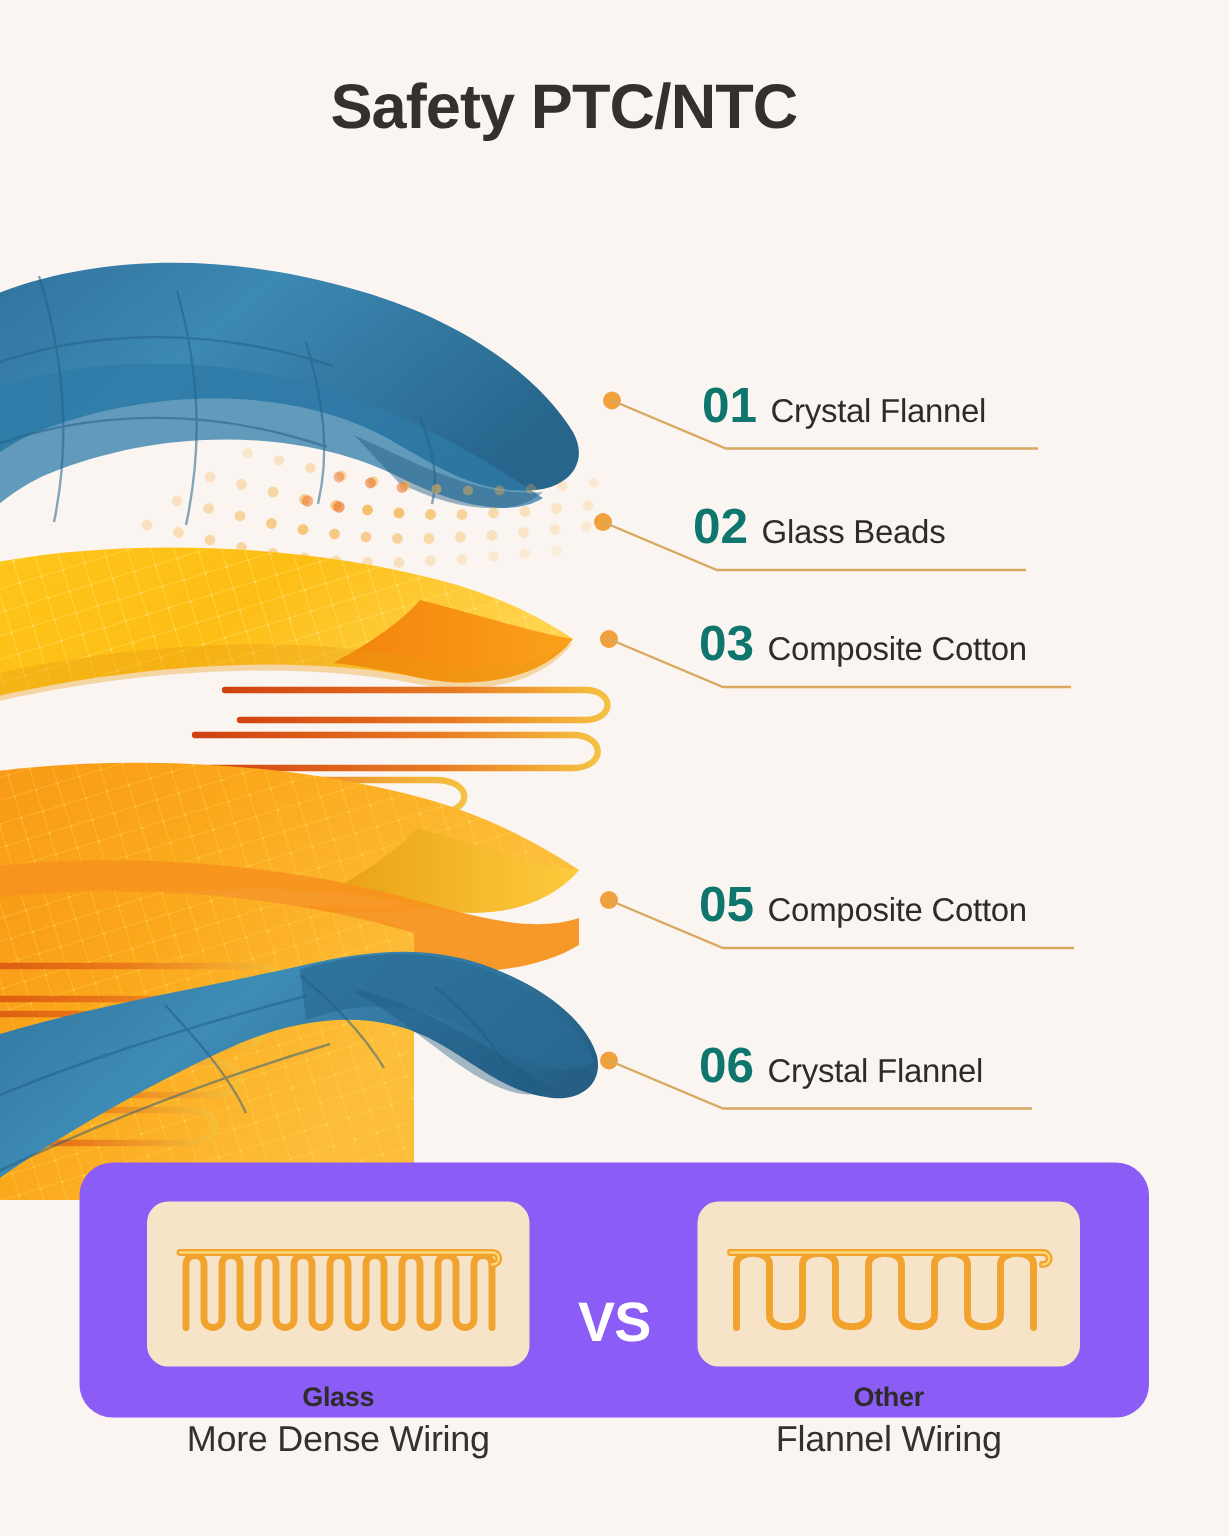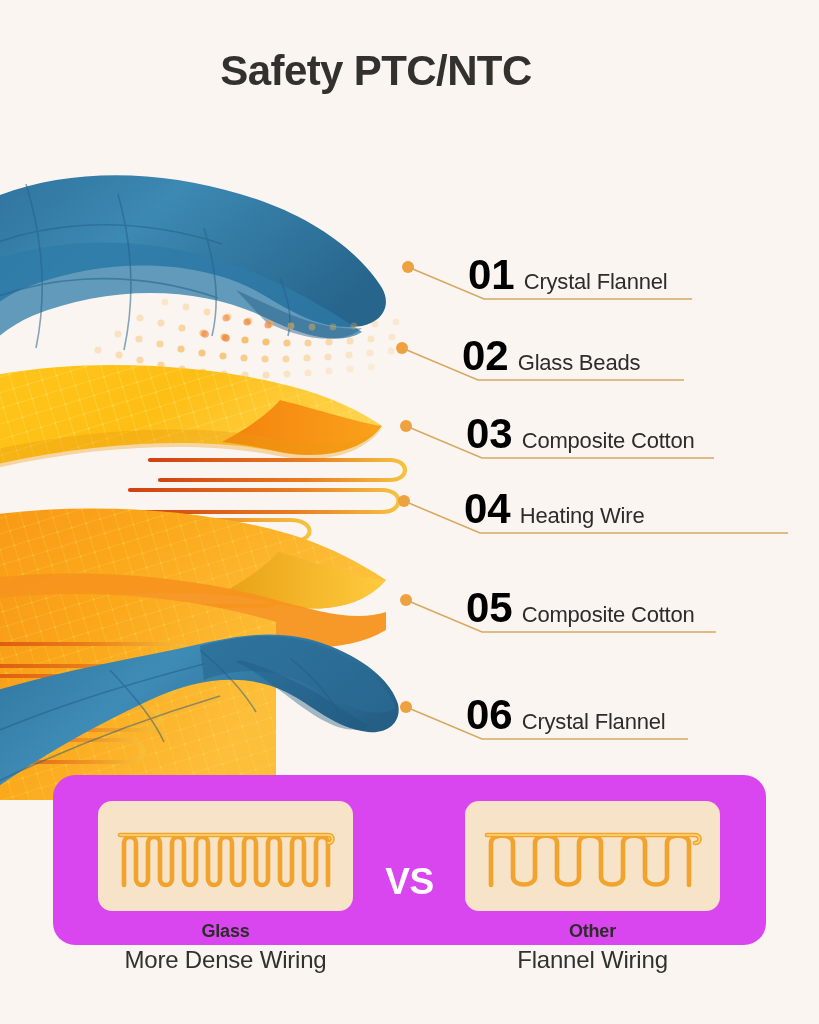--- a/index.html
+++ b/index.html
@@ -33,31 +33,31 @@
     width:12px; height:12px; border-radius:50%;
     background:#F0A13C;
   }
   .callout .elbow { position:absolute; left:0; top:0; }
   .callout .txt {
     position:absolute; left:66px; top:-4px;
     white-space:nowrap;
     display:flex; align-items:baseline; gap:9px;
   }
   .callout .num {
-    font-size:42px; font-weight:700; color:#000000; letter-spacing:0px;
+    font-size:33px; font-weight:700; color:#0f766e; letter-spacing:0px;
   }
   .callout .lbl {
     font-size:22px; font-weight:400; color:#2E2C2A; letter-spacing:-0.2px;
   }
 
   
   .panel {
     position:absolute; left:53px; top:775px;
     width:713px; height:170px;
-    background:#d946ef; border-radius:22px;
+    background:#8b5cf6; border-radius:22px;
   }
   .cards {
     position:absolute; left:0; top:26px; width:713px; height:110px;
   }
   .card {
     position:absolute; top:0; width:255px; height:110px;
     background:#F7E3C8; border-radius:14px;
   }
   .card.left  { left:45px; }
   .card.right { left:412px; }
@@ -320,30 +320,20 @@
     <span class="dot"></span>
     <svg class="elbow" width="320" height="52">
       <path d="M6 12 L82 44 H314" stroke="#D9A860" stroke-width="1.6" fill="none"></path>
     </svg>
     <span class="txt">
       <span class="num">03</span>
       <span class="lbl">Composite Cotton</span>
     </span>
   </div>
 
-  <div class="callout" style="left:398px; top:489px; width:390px;">
-    <span class="dot"></span>
-    <svg class="elbow" width="392" height="52">
-      <path d="M6 12 L82 44 H390" stroke="#D9A860" stroke-width="1.6" fill="none"></path>
-    </svg>
-    <span class="txt">
-      <span class="num">04</span>
-      <span class="lbl">Heating Wire</span>
-    </span>
-  </div>
 
   <div class="callout" style="left:400px; top:588px; width:318px;">
     <span class="dot"></span>
     <svg class="elbow" width="320" height="52">
       <path d="M6 12 L82 44 H316" stroke="#D9A860" stroke-width="1.6" fill="none"></path>
     </svg>
     <span class="txt">
       <span class="num">05</span>
       <span class="lbl">Composite Cotton</span>
     </span>

